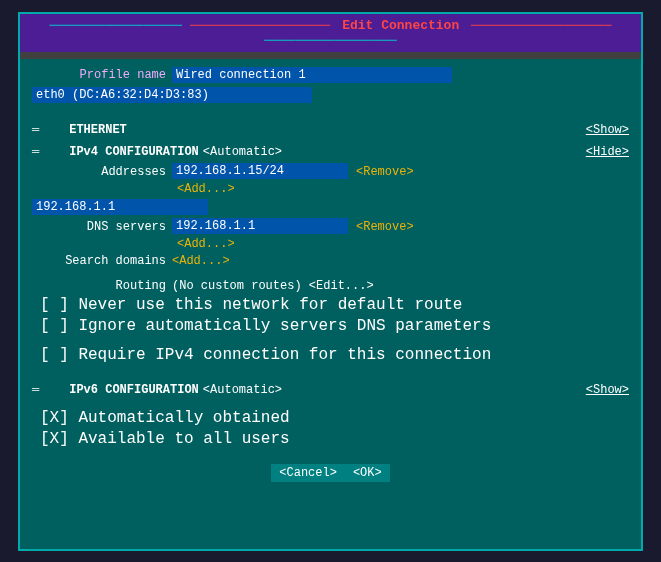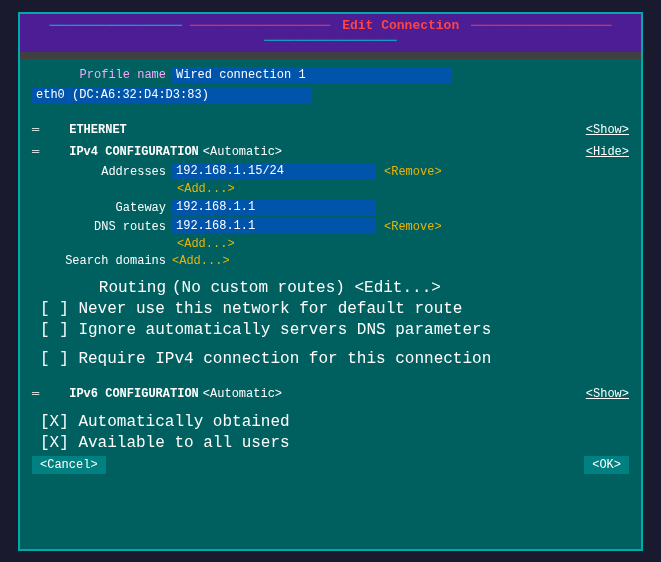--- a/index.html
+++ b/index.html
@@ -52,21 +52,21 @@
     .input-field {
       background: #0055aa;
       color: #ffffff;
       border: none;
       padding: 1px 4px;
       font-family: 'Courier New', Courier, monospace;
       font-size: 12px;
       outline: none;
     }
     .input-wide { width: 280px; }
-    .input-medium { width: 204px; }
+    .input-medium { width: 176px; }
     .section-header {
       color: #ffffff;
       font-size: 12px;
       margin: 8px 0 4px 0;
       display: flex;
       align-items: center;
       justify-content: space-between;
     }
     .section-left {
       display: flex;
@@ -98,22 +98,22 @@
     }
     .checkbox-row {
       font-size: 16px;
       color: #ffffff;
       margin-bottom: 3px;
       padding-left: 8px;
     }
     .spacer { height: 8px; }
     .bottom-buttons {
       display: flex;
-      justify-content: space-between;
-      margin-top: 4px;
+      justify-content: center;
+      margin-top: 16px;
       gap: 0;
     }
     .btn {
       background: #008080;
       color: #ffffff;
       border: none;
       padding: 2px 8px;
       font-family: 'Courier New', Courier, monospace;
       font-size: 12px;
       cursor: pointer;
@@ -133,21 +133,21 @@
     }
     .section-title {
       color: #ffffff;
       font-weight: bold;
       margin-left: 24px;
     }
     .routing-row {
       display: flex;
       align-items: center;
       margin-bottom: 3px;
-      font-size: 16px;
+      font-size: 12px;
       color: #ffffff;
     }
     .routing-label {
       min-width: 140px;
       text-align: right;
       padding-right: 6px;
     }
   </style>
 </head>
 <body>
@@ -192,26 +192,25 @@
       <span class="config-label">Addresses</span>
       <input class="input-field input-medium" type="text" value="192.168.1.15/24" style="">
       <span style="margin-left:8px;" class="action-link">&lt;Remove&gt;</span>
     </div>
 
     <div class="sub-row">
       <span class="action-link">&lt;Add...&gt;</span>
     </div>
 
     <div class="config-row">
-      <span class="config-label">Gateway</span>
       <input class="input-field input-medium" type="text" value="192.168.1.1" style="">
     </div>
 
     <div class="config-row">
-      <span class="config-label">DNS routes</span>
+      <span class="config-label">DNS servers</span>
       <input class="input-field input-medium" type="text" value="192.168.1.1" style="">
       <span style="margin-left:8px;" class="action-link">&lt;Remove&gt;</span>
     </div>
 
     <div class="sub-row">
       <span class="action-link">&lt;Add...&gt;</span>
     </div>
 
     <div class="config-row">
       <span class="config-label">Search domains</span>

